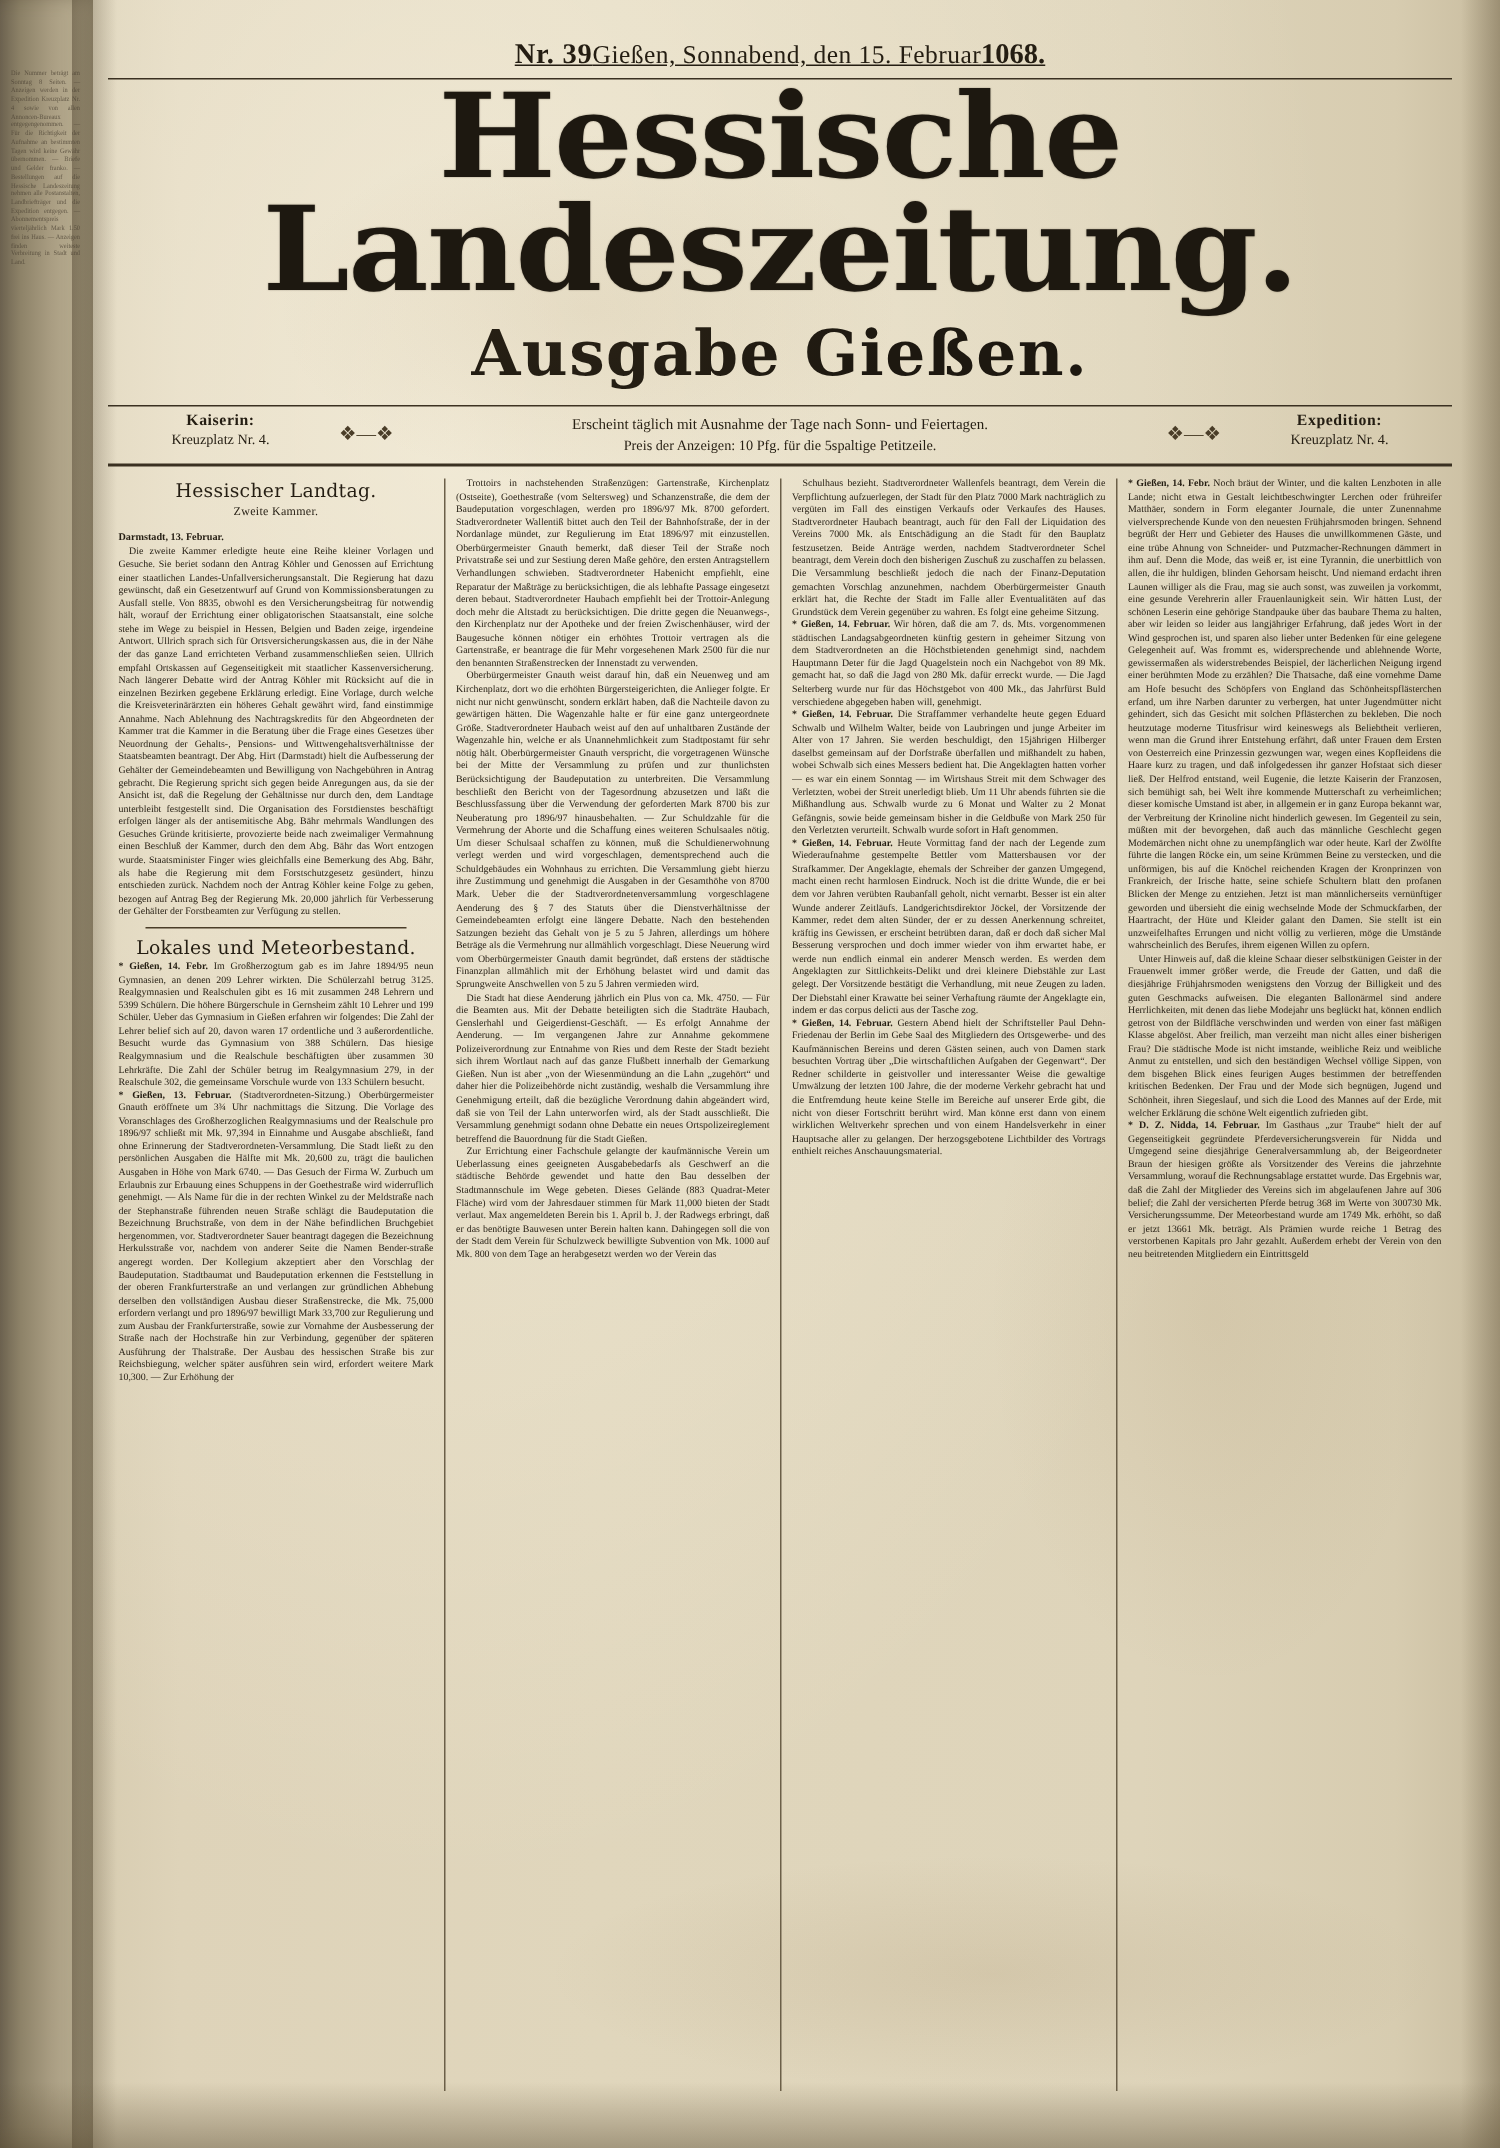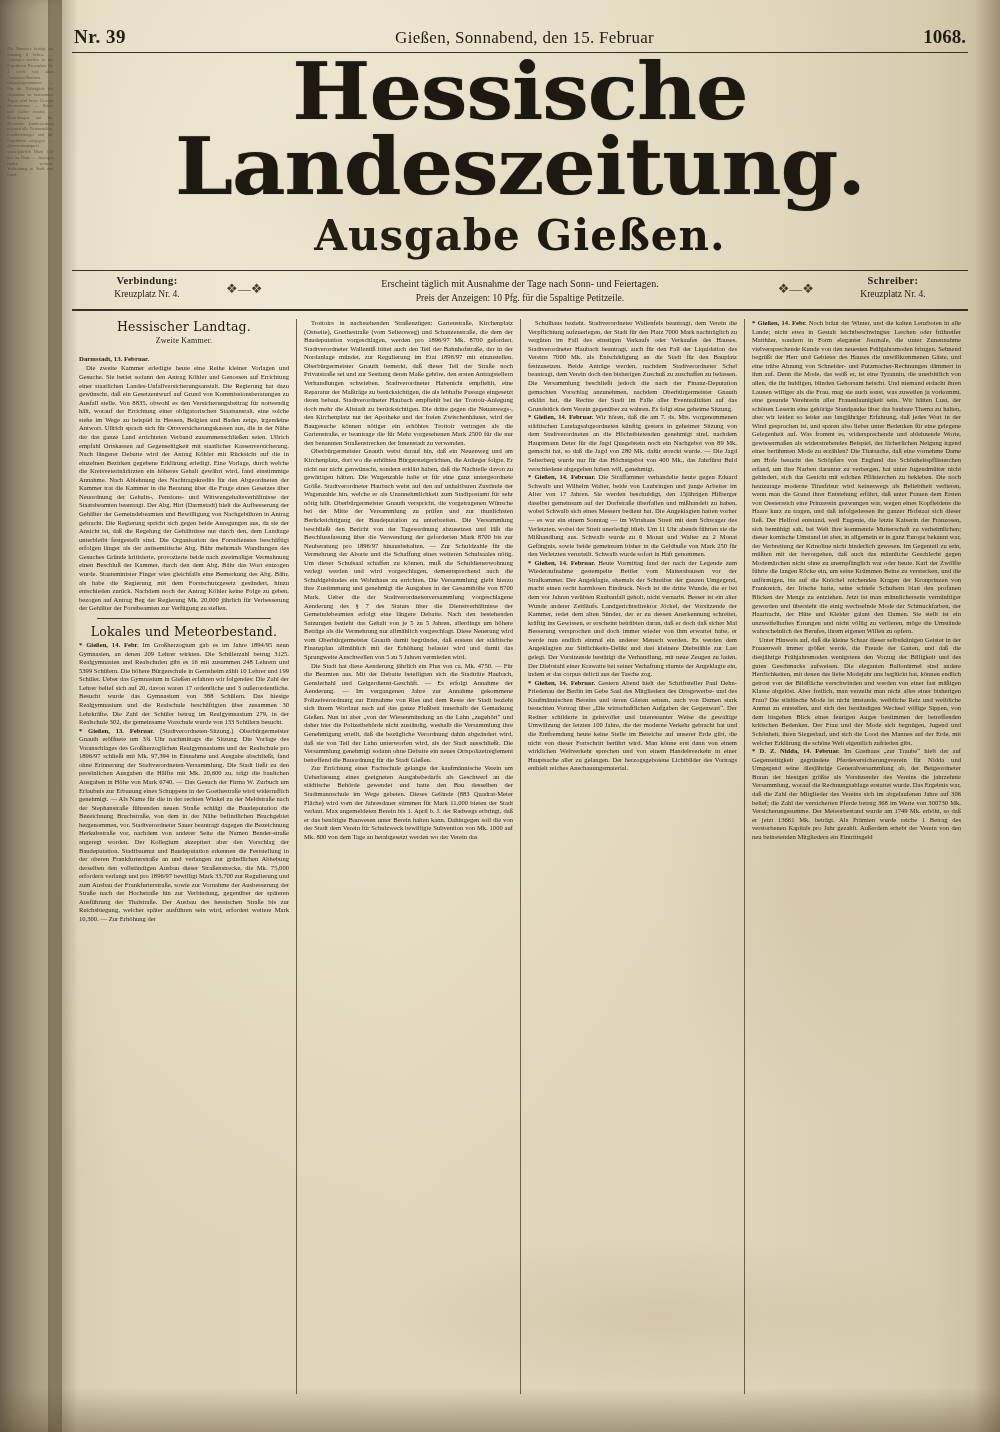--- a/index.html
+++ b/index.html
@@ -41,22 +41,22 @@
     padding:6px 6px 0 8px;box-sizing:border-box;
     overflow:hidden;text-align:justify;
     transform:scaleX(.92);transform-origin:left top;
   }
   #page{
     position:absolute;left:62px;top:26px;width:916px;height:1390px;
     color:#241d12;
   }
   
   .topline{
-    display:flex;align-items:baseline;justify-content:space-between;
-    padding:0 12px;font-size:17px;
+    display:flex;align-items:baseline;justify-content:center;
+    padding:0 12px;font-size:17px;text-decoration:underline;
   }
   .topline .issue{font-weight:bold;font-size:19px;letter-spacing:.5px;}
   .topline .place{font-size:17px;letter-spacing:.3px;}
   .topline .year{font-weight:bold;font-size:19px;}
   .rule{height:0;border-top:1px solid #3a3021;margin:4px 10px 0 10px;}
   .titlewrap{text-align:center;margin-top:2px;}
   .bigtitle{
     font-family:"DejaVu Serif", serif;
     font-weight:bold;
     font-size:78px;
@@ -145,31 +145,31 @@
     </div>
     <div class="rule"></div>
 
     <div class="titlewrap">
       <div class="bigtitle">Hessische Landeszeitung.</div>
       <div class="subtitle">Ausgabe Gießen.</div>
     </div>
 
     <div class="mastfoot">
       <div class="side">
-        <b>Verbindung:</b><br>
+        <b>Kaiserin:</b><br>
         <span>Kreuzplatz Nr. 4.</span>
       </div>
       <div class="orn">❖—❖</div>
       <div class="mid">
         <div class="l1">Erscheint täglich mit Ausnahme der Tage nach Sonn- und Feiertagen.</div>
         <div class="l2">Preis der Anzeigen: 10 Pfg. für die 5spaltige Petitzeile.</div>
       </div>
       <div class="orn">❖—❖</div>
       <div class="side">
-        <b>Schreiber:</b><br>
+        <b>Expedition:</b><br>
         <span>Kreuzplatz Nr. 4.</span>
       </div>
     </div>
 
     <div id="cols">
 
       <div class="col">
         <div class="sechead">Hessischer Landtag.</div>
         <div class="sechead small">Zweite Kammer.</div>
         <div class="dateline">Darmstadt, 13. Februar.</div>

